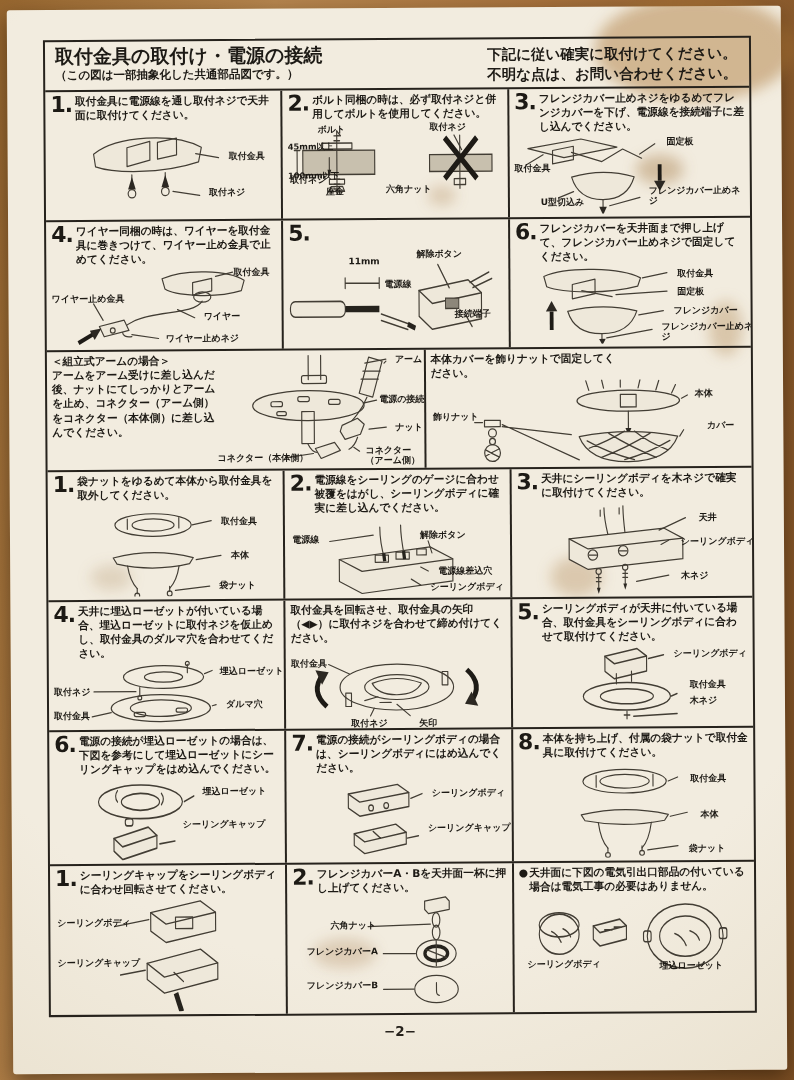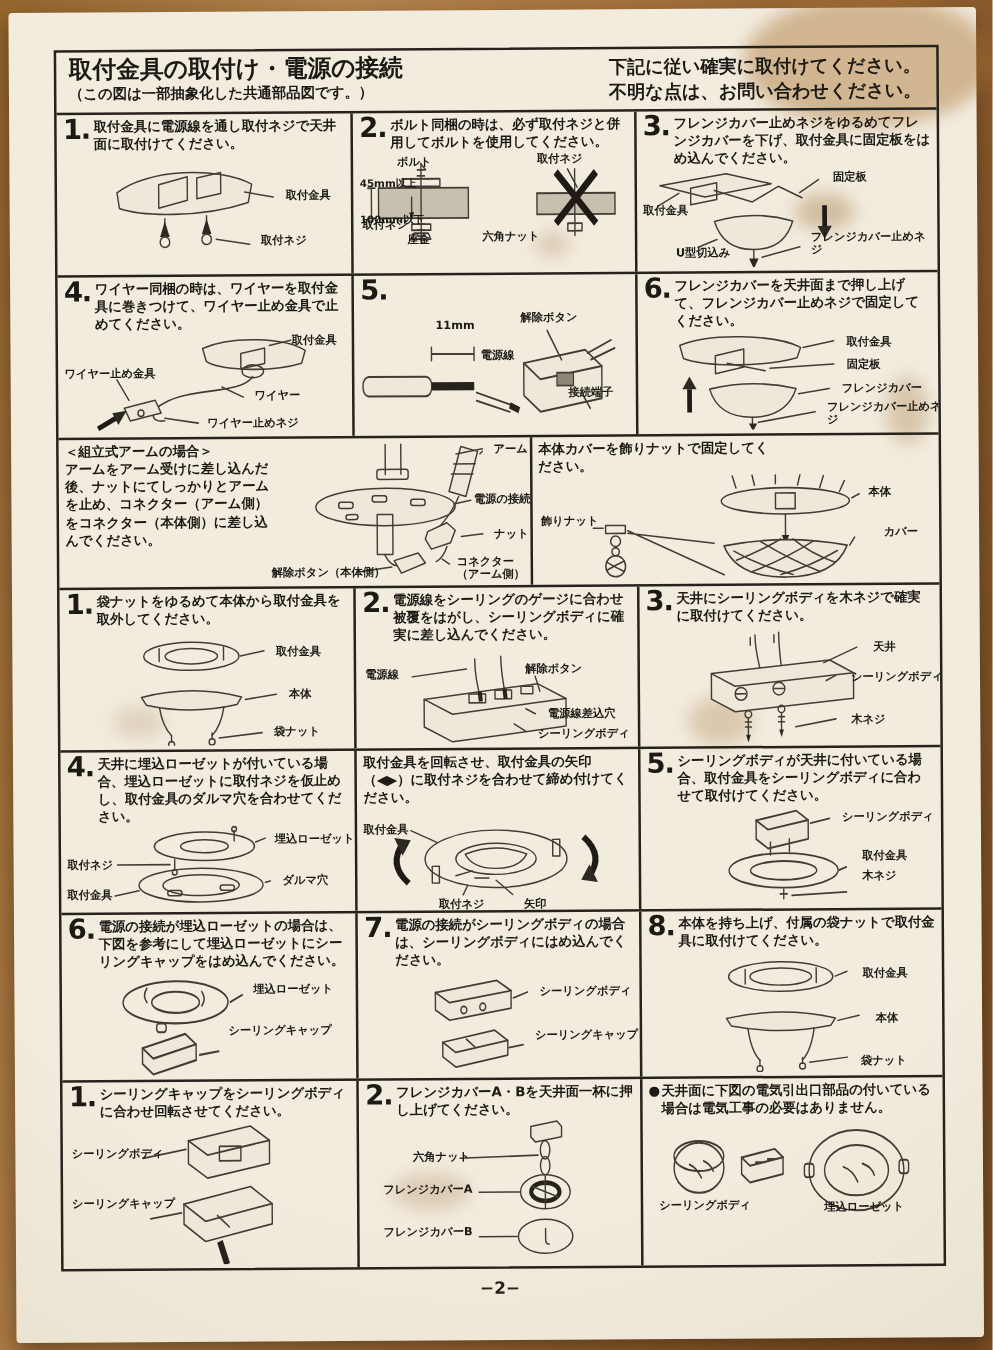--- a/index.html
+++ b/index.html
@@ -117,21 +117,21 @@
           <span class="lbl sm" style="left:0px;top:20px">45mm以上</span>
           <span class="lbl sm" style="left:0px;top:49px">100mm以下</span>
           <span class="lbl" style="left:2px;top:52px">取付ネジ</span>
           <span class="lbl" style="left:38px;top:64px">座金</span>
           <span class="lbl" style="left:98px;top:62px">六角ナット</span>
         </div>
       </div>
       <div class="cell w3">
         <div class="stephead">
             <span class="num">3.</span>
-            <p class="txt">フレンジカバー止めネジをゆるめてフレンジカバーを下げ、取付金具に固定板をはめ込んでください。</p>
+            <p class="txt">フレンジカバー止めネジをゆるめてフレンジカバーを下げ、電源線を接続端子に差し込んでください。</p>
           </div>
         <div class="fig">
           <svg viewBox="0 0 243 78" preserveAspectRatio="none">
             <path class="fl" d="M14 14 L70 5 L108 13 L52 23 Z"></path>
             <path class="ln" d="M40 16 l22 -4 v13 l-22 4 Z"></path>
             <path class="ln" stroke-width="2" d="M60 18 L92 27 L114 15 L134 24"></path>
             <path class="fl" d="M60 42 Q93 33 126 42 Q119 64 93 64 Q67 64 60 42 Z"></path>
             <path class="ln" d="M93 64 v7"></path>
               <path class="dk" d="M89 71 h8 l-4 8 Z"></path>
             <path d="M153 30 V46" stroke="#1e1b16" stroke-width="4" fill="none"></path>
@@ -240,21 +240,21 @@
               <path class="ln" d="M156 44 C150 58 142 66 134 74"></path>
               <path class="fl" d="M130 72 l16 -7 l7 6 l-4 10 l-16 5 l-5 -8 Z"></path>
               <path class="ln" d="M94 90 C97 96 100 99 104 99"></path>
               <path class="fl" d="M102 95 l20 -6 l6 8 l-20 8 Z"></path>
               <path class="ln" d="M146 84 C144 90 141 94 137 96"></path>
               <path class="ln" d="M176 8 L174 10 M154 10 L176 6 M152 50 L166 47 M158 76 L176 74 M72 104 L100 100 M148 98 L142 94"></path>
             </svg>
             <span class="lbl" style="left:178px;top:0px">アーム</span>
             <span class="lbl" style="left:162px;top:40px">電源の接続</span>
             <span class="lbl" style="left:178px;top:68px">ナット</span>
-            <span class="lbl" style="left:0px;top:98px">解除ボタン（本体側）</span>
+            <span class="lbl" style="left:0px;top:98px">コネクター（本体側）</span>
             <span class="lbl wr" style="left:148px;top:92px;width:62px">コネクター（アーム側）</span>
           </div>
         </div>
       </div>
       <div class="cell coverc">
         <p class="txt" style="width:60%">本体カバーを飾りナットで固定してください。</p>
         <div class="fig">
           <svg viewBox="0 0 320 80" preserveAspectRatio="none">
             <path class="ln" d="M160 10 l-3 -9 M175 8 l-2 -8 M192 7 l0 -7 M210 8 l2 -8 M228 10 l3 -9 M244 13 l4 -8"></path>
             <ellipse class="fl" cx="200" cy="20" rx="52" ry="10"></ellipse>

